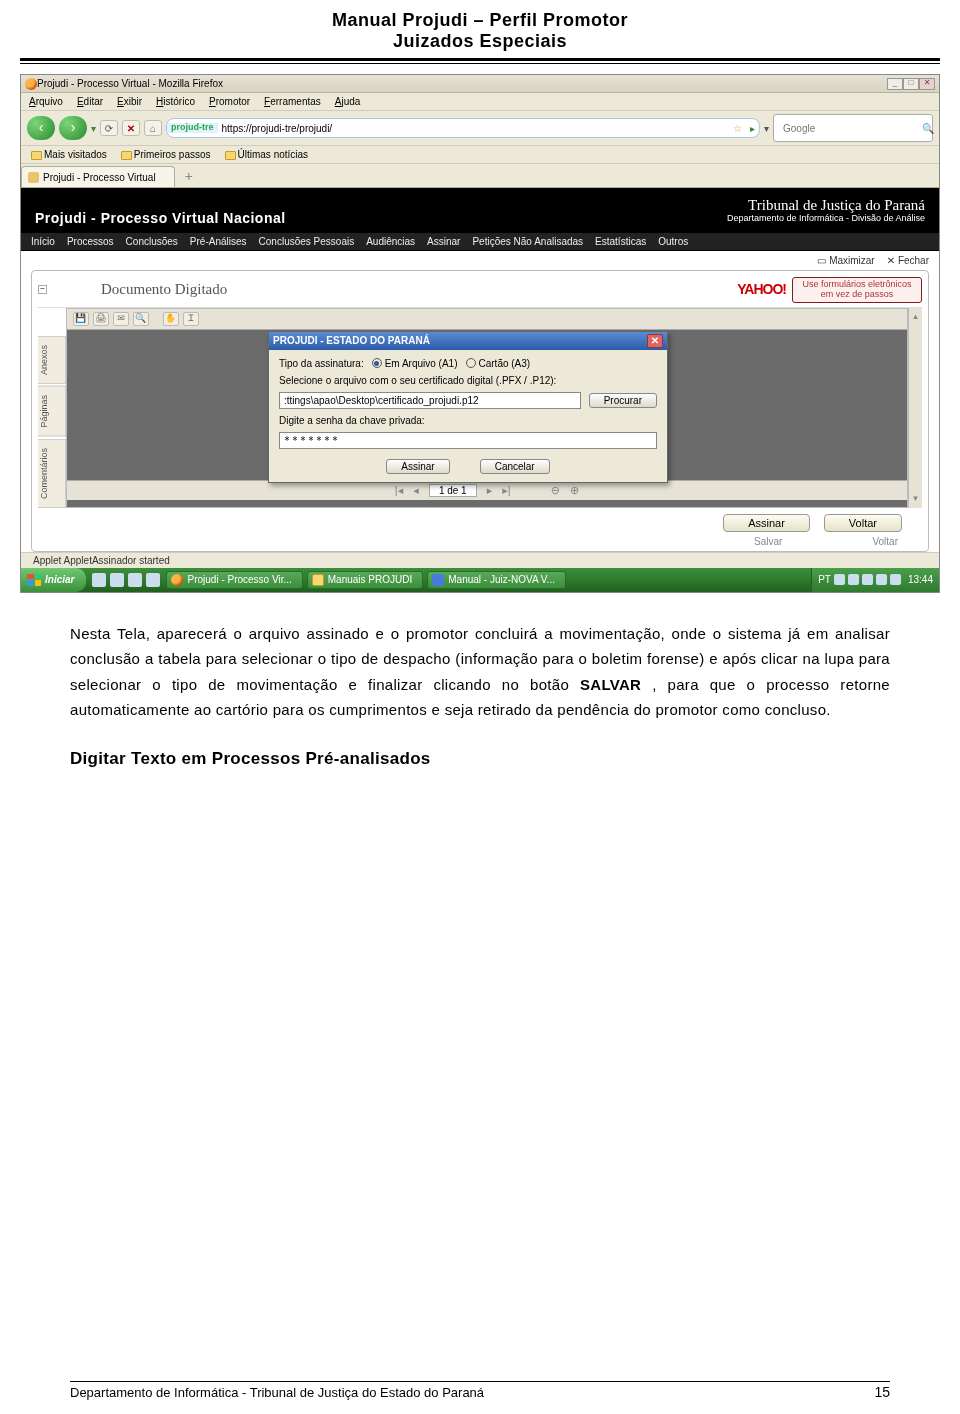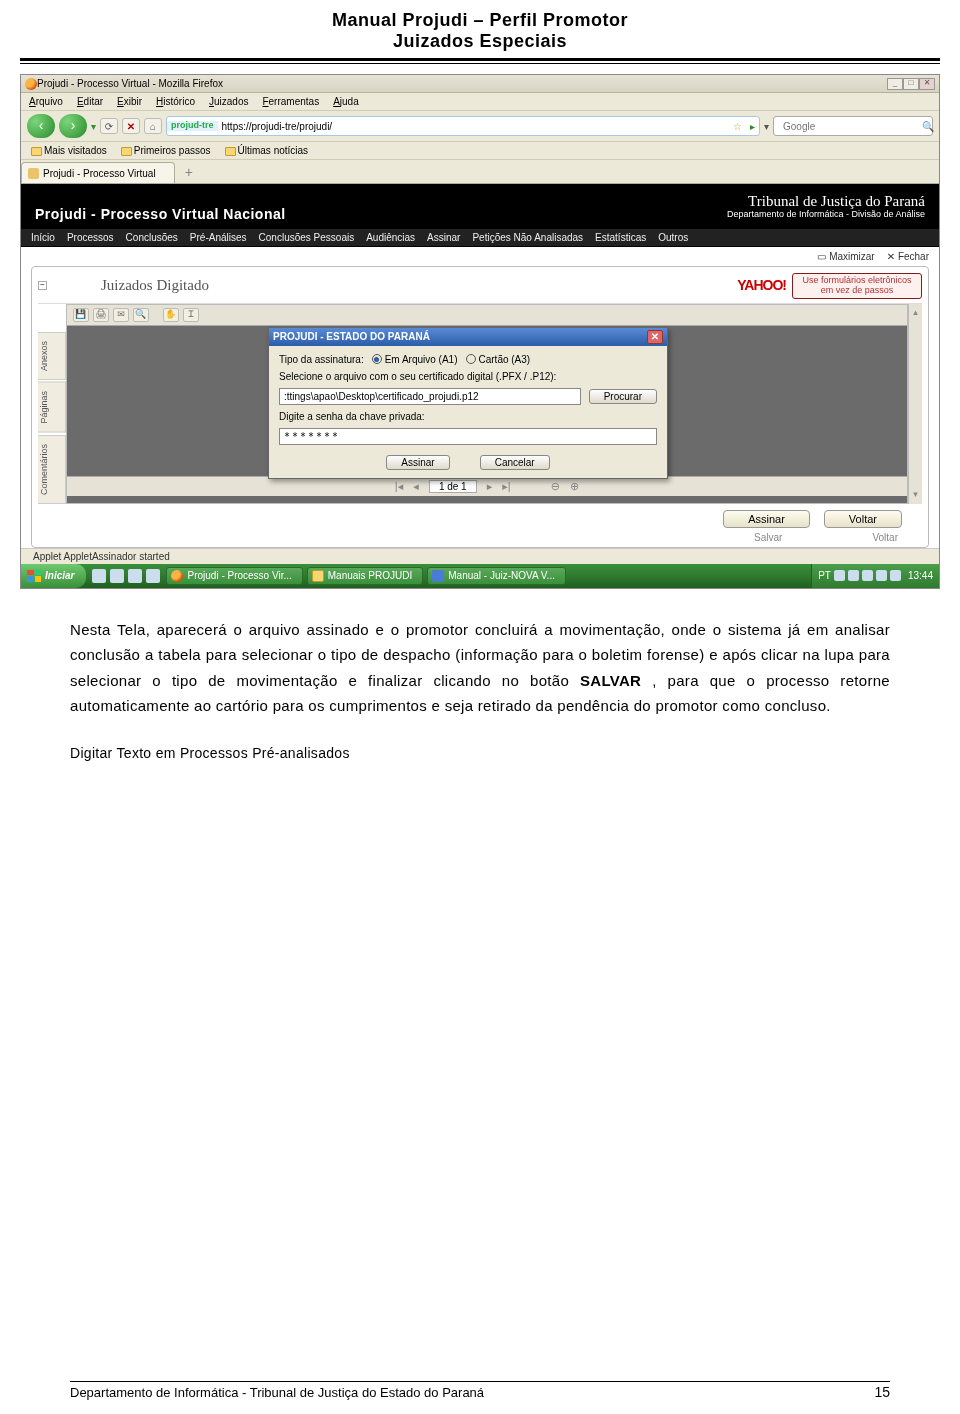--- a/index.html
+++ b/index.html
@@ -55,25 +55,25 @@
   .ff-menus { display:flex; gap:14px; padding:3px 8px; background:#ece9d8; border-bottom:1px solid #cfccba; font-size:10px; }
   .ff-menus span { text-decoration: underline; text-decoration-color: transparent; }
   .ff-menus span::first-letter { text-decoration: underline; }
   
   .ff-toolbar { display:flex; align-items:center; gap:4px; padding:3px 6px; background:#ece9d8; border-bottom:1px solid #cfccba; }
   .navbtn { width:28px; height:24px; border-radius:12px; display:inline-flex; align-items:center; justify-content:center; color:#fff; font-size:14px; }
   .navbtn.back { background: radial-gradient(circle at 30% 30%, #7bd67b,#2a8a2a); }
   .navbtn.fwd  { background: radial-gradient(circle at 30% 30%, #7bd67b,#2a8a2a); }
   .smallbtn { width:18px; height:16px; border:1px solid #bbb; background:#f4f2e8; border-radius:3px; display:inline-flex; align-items:center; justify-content:center; font-size:10px; color:#555;}
   .smallbtn.stop { color:#a00; font-weight:bold; }
-  .urlbar { flex:1; display:flex; align-items:center; border:1px solid #a7c7e7; background:#fff; height:20px; border-radius:3px; overflow:hidden; }
+  .urlbar { flex:1; display:flex; align-items:center; border:1px solid #a7c7e7; background:#fff; height:20px; border-radius:8px; overflow:hidden; }
   .urlbar .lock { background:#e3f0ff; padding:0 4px; font-size:9px; color:#2a4; }
   .urlbar input { flex:1; border:0; font-size:10px; padding:0 4px; outline:none; }
   .urlbar .star { padding:0 4px; color:#c9a227; }
-  .searchbox { width:160px; display:flex; align-items:center; border:1px solid #aaa; background:#fff; height:20px; border-radius:3px; }
+  .searchbox { width:160px; display:flex; align-items:center; border:1px solid #aaa; background:#fff; height:28px; border-radius:3px; }
   .searchbox .g { width:14px;height:14px;border-radius:2px;background:conic-gradient(#ea4335 0 25%,#fbbc05 0 50%,#34a853 0 75%,#4285f4 0);margin:0 3px;}
   .searchbox input { flex:1; border:0; font-size:10px; padding:0 3px; color:#888; outline:none; }
   .searchbox .mag { color:#888; padding:0 4px; }
   
   .ff-bookmarks { display:flex; align-items:center; gap:14px; padding:3px 10px; background:#ece9d8; border-bottom:1px solid #cfccba; }
   .bm-ic { display:inline-block; width:11px; height:9px; background:#f7d774; border:1px solid #c99b1f; border-radius:1px; margin-right:2px; vertical-align:middle;}
   
   .ff-tabs { display:flex; background:#ece9d8; border-bottom:1px solid #b0ad9a; padding-top:2px;}
   .ff-tab { display:flex; align-items:center; gap:4px; background:#f7f5ea; border:1px solid #b0ad9a; border-bottom:none; border-radius:4px 4px 0 0; padding:3px 18px 3px 6px; font-size:10px; }
   .ff-tab .tabicon { width:11px;height:11px;background:#e9c46a;border-radius:2px; }
@@ -161,22 +161,22 @@
   
   .bodytext {
     font-size: 15px;
     line-height: 1.7;
     text-align: justify;
     letter-spacing: 0.3px;
     margin: 10px 0 26px 0;
   }
   .bodytext b { font-weight:bold; }
   .subheading {
-    font-size: 14px;
-    font-weight: normal;
+    font-size: 17px;
+    font-weight: bold;
     letter-spacing: 0.3px;
     margin-bottom: 8px;
   }
 
   
   .doc-footer {
     position: absolute;
     left: 70px; right: 70px; bottom: 14px;
   }
   .doc-footer .rule { border-top:1px solid #000; margin-bottom:2px; }
@@ -205,21 +205,21 @@
       <span class="winbtn">_</span>
       <span class="winbtn">□</span>
       <span class="winbtn close">✕</span>
     </div>
 
     <div class="ff-menus">
       <span>Arquivo</span>
       <span>Editar</span>
       <span>Exibir</span>
       <span>Histórico</span>
-      <span>Juizados</span>
+      <span>Promotor</span>
       <span>Ferramentas</span>
       <span>Ajuda</span>
     </div>
 
     <div class="ff-toolbar">
       <span class="navbtn back">‹</span>
       <span class="navbtn fwd">›</span>
       <span style="color:#3a8a3a">▾</span>
       <span class="smallbtn">⟳</span>
       <span class="smallbtn stop">✕</span>
@@ -277,21 +277,21 @@
     <div class="pj-content">
       <div class="pj-toprow">
         <span>▭ <span>Maximizar</span></span>
         <span>✕ <span>Fechar</span></span>
       </div>
 
       <div class="pj-outer">
         <div class="pj-row2">
           <div style="display:flex;align-items:center;gap:6px;">
             <span style="border:1px solid #aaa;width:9px;height:9px;display:inline-flex;align-items:center;justify-content:center;font-size:8px;">−</span>
-            <span class="dd">Juizados Digitado</span>
+            <span class="dd">Documento Digitado</span>
           </div>
           <div class="pj-adbanner">
             <span class="yahoo">YAHOO!</span>
             <div class="pj-adbox">
               <div>Use formulários eletrônicos</div>
               <div>em vez de passos</div>
             </div>
           </div>
         </div>
 

